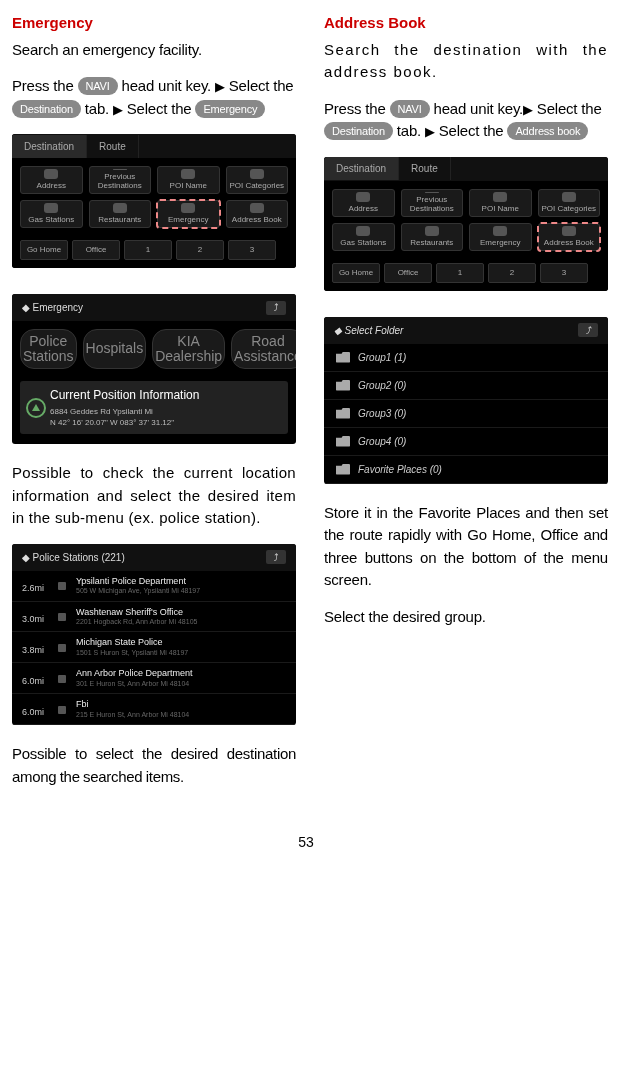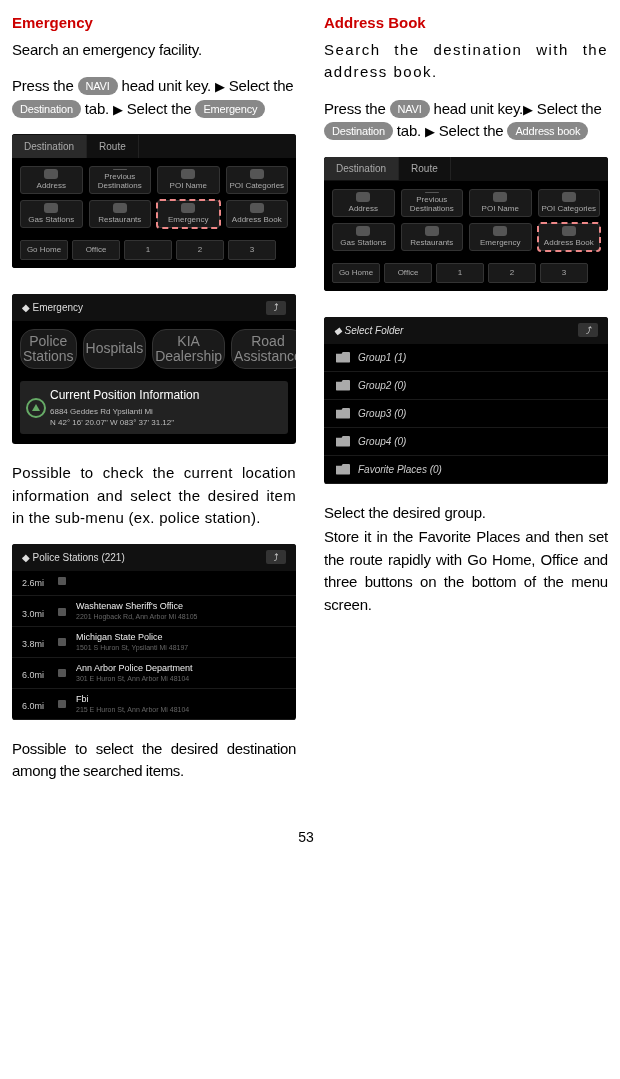--- a/index.html
+++ b/index.html
@@ -316,20 +316,24 @@
       <div class="list-header">
         <span>◆ <span>Police Stations (221)</span></span>
         <div class="emerg-back">⤴</div>
       </div>
       <div id="left-police-list">
           <div class="list-row">
             <div class="list-dist">
               <span>2.6mi</span>
               <span class="diricon"></span>
             </div>
+            <div class="list-content">
+              <div class="list-name">Ypsilanti Police Department</div>
+              <div class="list-addr">505 W Michigan Ave, Ypsilanti Mi 48197</div>
+            </div>
           </div>
           <div class="list-row">
             <div class="list-dist">
               <span>3.0mi</span>
               <span class="diricon"></span>
             </div>
             <div class="list-content">
               <div class="list-name">Washtenaw Sheriff's Office</div>
               <div class="list-addr">2201 Hogback Rd, Ann Arbor Mi 48105</div>
             </div>
@@ -449,18 +453,18 @@
             <div class="folder-icon"></div>
             <span>Group4 (0)</span>
           </div>
           <div class="folder-row">
             <div class="folder-icon"></div>
             <span>Favorite Places (0)</span>
           </div>
         </div>
     </div>
 
+    <p class="body-text justify">Store it in the Favorite Places and then set the route rapidly with Go Home, Office and three buttons on the bottom of the menu screen.</p>
     <p class="body-text" style="margin-bottom:2px;">Select the desired group.</p>
-    <p class="body-text justify">Store it in the Favorite Places and then set the route rapidly with Go Home, Office and three buttons on the bottom of the menu screen.</p>
   </div>
 </div>
 
 <div class="page-number">53</div>
 
 </body></html>

